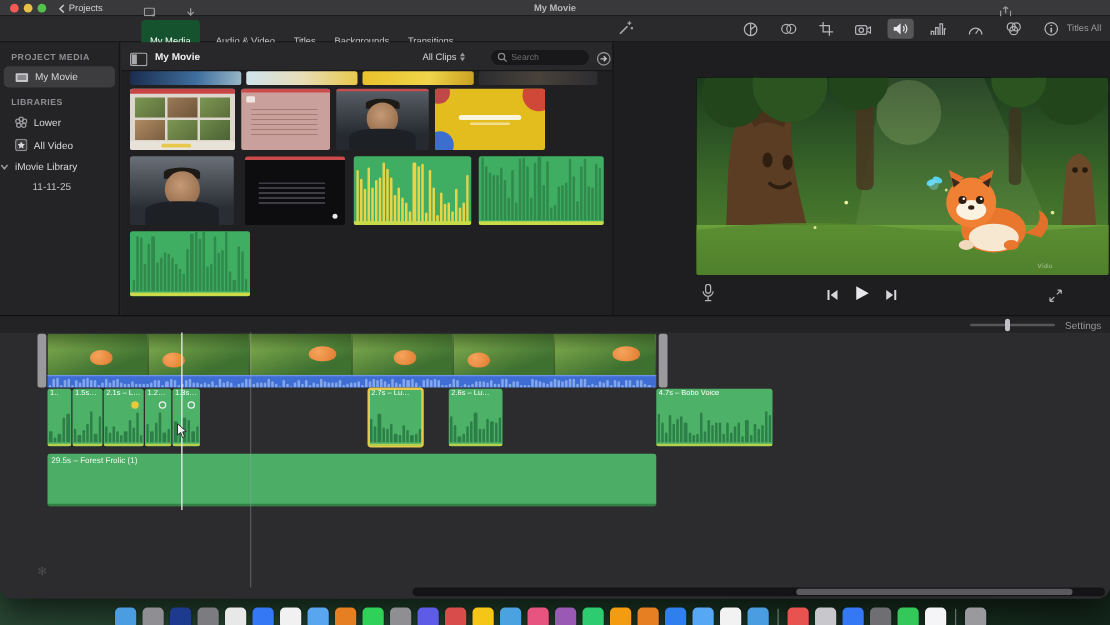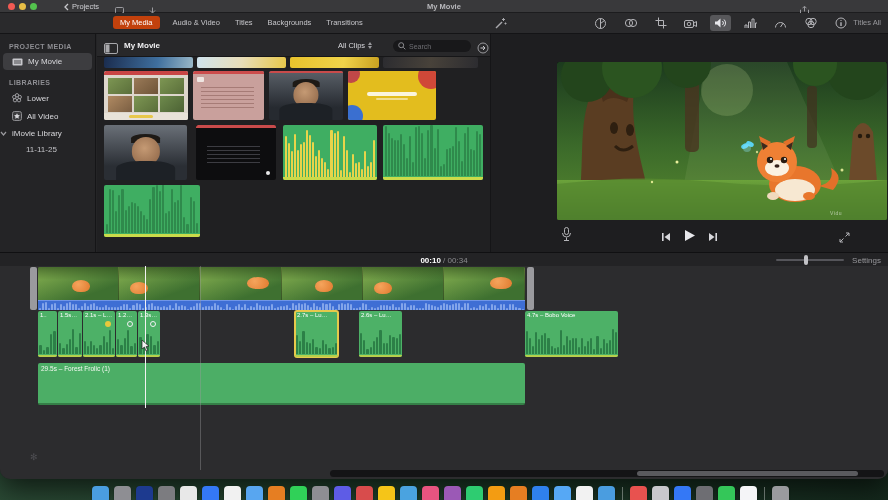--- a/index.html
+++ b/index.html
@@ -6,29 +6,29 @@
   html,body{width:888px;height:500px;overflow:hidden}
   body{position:relative;font-family:"Liberation Sans",sans-serif;
        background:linear-gradient(115deg,#31503a,#20402c 55%,#15291d);color:#d8d8dc;
        -webkit-font-smoothing:antialiased}
   .window{position:absolute;left:0;top:0;width:888px;height:479px;background:#242426;
           border-radius:0 0 10px 10px;overflow:hidden;box-shadow:0 10px 28px rgba(0,0,0,.65)}
 
   
   .titlebar{position:absolute;left:0;top:0;width:100%;height:13px;background:#39393b;border-bottom:1px solid #1c1c1e}
   .dot{position:absolute;top:3px;width:7px;height:7px;border-radius:50%}
-  .back{position:absolute;left:64px;top:2px;font-size:7.5px;color:#d0d0d4;display:flex;gap:3px;align-items:center}
+  .back{position:absolute;left:47px;top:2px;font-size:7.5px;color:#d0d0d4;display:flex;gap:3px;align-items:center}
   .win-title{position:absolute;left:0;right:0;top:2px;text-align:center;font-size:7.5px;color:#b8b8bc;font-weight:bold}
   .tb-ic{position:absolute;top:2px;color:#9a9a9e}
 
   
   .tabstrip{position:absolute;left:0;top:13px;width:100%;height:21px;background:#2a2a2c;border-bottom:1px solid #141416}
   .tabs{position:absolute;left:113px;top:3px;display:flex;align-items:center}
   .tab{font-size:7.5px;color:#c6c6ca;margin-right:11px;padding:2px 2px;cursor:default;white-space:nowrap}
-  .tab.sel{background:#c2410c;border-radius:3px;padding:2px 7px;color:#fff}
+  .tab.sel{background:#14532d;border-radius:3px;padding:12px 7px;color:#fff}
   .insp-icons{position:absolute;left:590px;top:2px;display:flex;gap:9px;align-items:center}
   .iic{width:21px;height:16px;display:flex;align-items:center;justify-content:center;border-radius:3px}
   .iic.on{background:#57575a}
   .wand{position:absolute;left:494px;top:3px}
   .resetall{position:absolute;right:7px;top:5px;font-size:7.5px;color:#98989c}
 
   
   .sidebar{position:absolute;left:0;top:34px;width:96px;height:218px;background:#242426;border-right:1px solid #151517}
   .sb-head{font-size:7px;font-weight:bold;color:#8e8e93;letter-spacing:.4px;padding:9px 0 3px 9px}
   .sb-item{display:flex;align-items:center;gap:5px;font-size:8px;color:#d8d8dc;padding:4px 0 4px 12px}
@@ -576,24 +576,20 @@
       </div>
       <span class="fsbtn">
         <svg width="11" height="11" viewBox="0 0 11 11">
             <path d="M1,10 L4.5,6.5 M1,10 v-3 M1,10 h3 M10,1 L6.5,4.5 M10,1 v3 M10,1 h-3" stroke="#b4b4b8" fill="none"></path>
           </svg>
       </span>
     </div>
   </div>
 
   <div class="tlbar">
-    <div class="timecode">
-      <span class="cur">00:10</span>
-      <span class="tot">/ 00:34</span>
-    </div>
     <span class="zslider">
         <span class="zknob"></span>
       </span>
     <span class="settings">Settings</span>
   </div>
 
   <div class="timeline">
     <span class="handle" style="left:30px"></span>
     <div class="strip" id="filmstrip">
         <div class="frame f0"></div>

